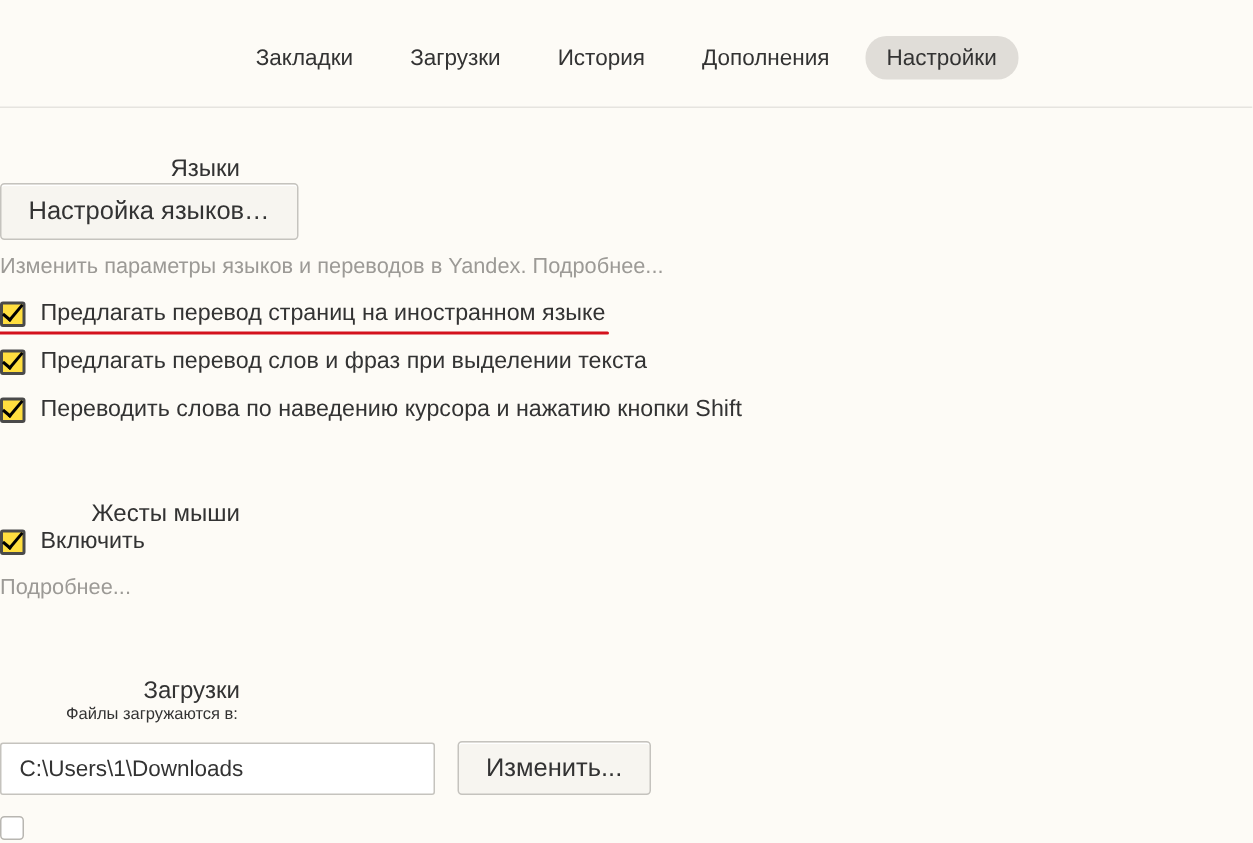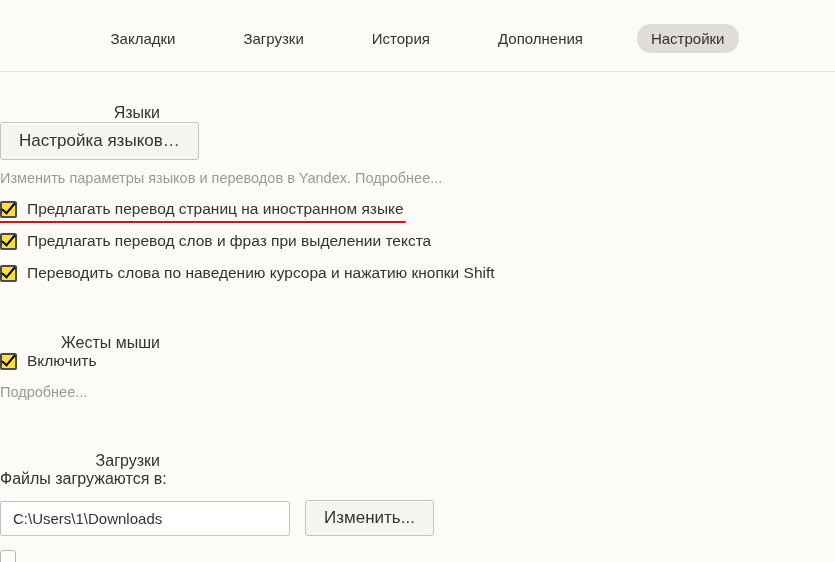--- a/index.html
+++ b/index.html
@@ -7,21 +7,21 @@
       width: 835px;
       height: 562px;
       background: #fdfbf6;
       font-family: Arial, Helvetica, sans-serif;
       font-size: 15px;
       color: #333;
     }
     .tabs {
       display: flex;
       justify-content: center;
-      gap: 40px;
+      gap: 10px;
       padding: 24px 0 18px;
       border-bottom: 1px solid #e6e4df;
     }
     .tab {
       padding: 6px 14px;
       color: #333;
       cursor: pointer;
       border-radius: 14px;
       font-size: 15px;
     }
@@ -118,22 +118,23 @@
       left: -2px;
       right: -2px;
       bottom: -5px;
       height: 2.5px;
       background: #d4111c;
       border-radius: 1px;
     }
     .section-gap-top { margin-top: 46px; }
     .downloads-label {
       color: #333;
-      font-size: 16px;
+      font-size: 11px;
       margin-bottom: 12px;
+      margin-left: 44px;
     }
     .path-row {
       display: flex;
       gap: 15px;
       align-items: center;
       margin-bottom: 14px;
     }
     .path-input {
       width: 290px;
       padding: 8px 12px;

